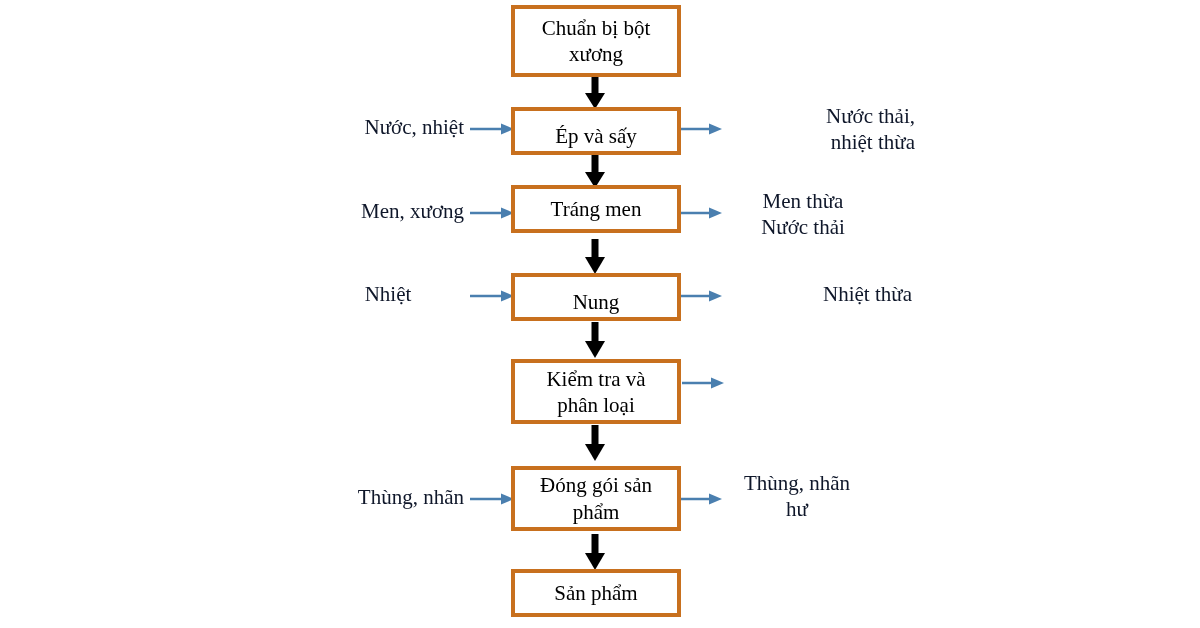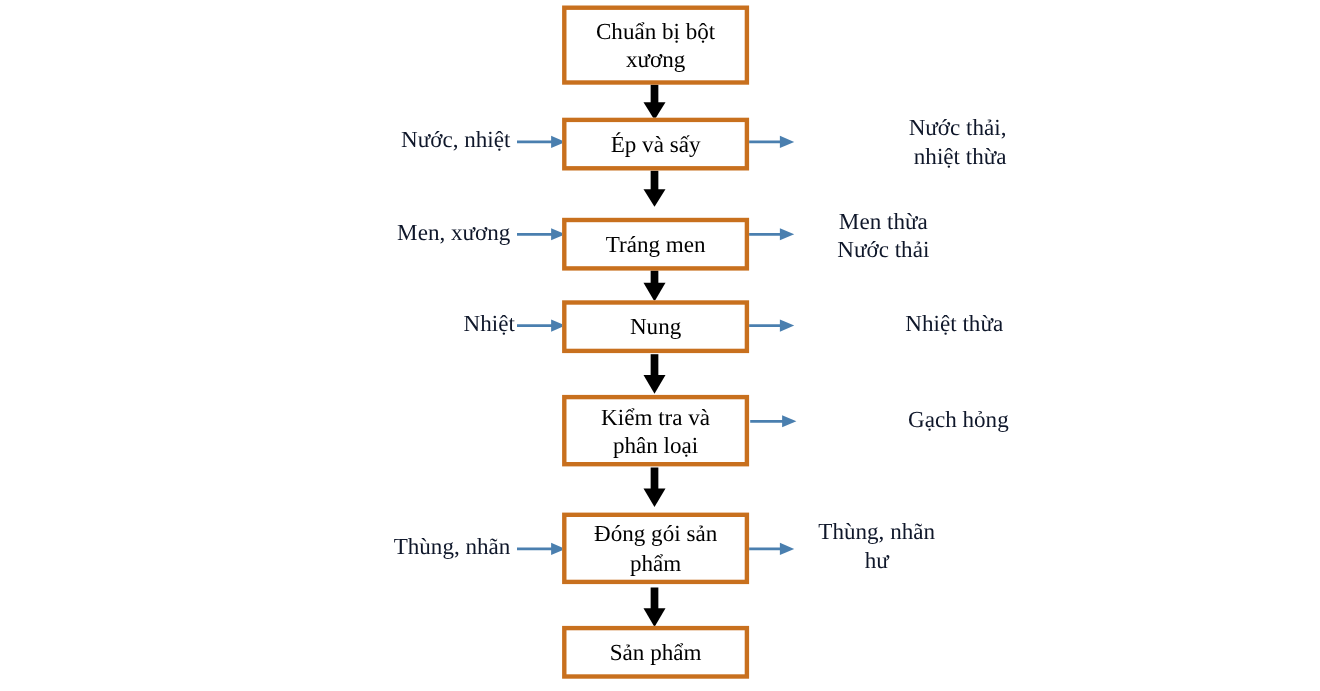--- a/index.html
+++ b/index.html
@@ -140,29 +140,29 @@
   <svg class="arrow-svg" style="left:680px; top:492px; width:42px; height:14px;" viewBox="0 0 42 14">
     <line x1="0" y1="7" x2="32" y2="7" stroke="#4A7FAF" stroke-width="2.5"></line>
     <polygon points="42,7 29,1.5 29,12.5" fill="#4A7FAF"></polygon>
   </svg>
 
   <div class="proc-box" style="left:511px; top:5px; width:170px; height:72px;">
     <span class="box-label">Chuẩn bị bột
 xương</span>
   </div>
 
-  <div class="proc-box" style="left:511px; top:107px; width:170px; height:48px;">
+  <div class="proc-box" style="left:511px; top:107px; width:170px; height:48px;align-items:flex-end;">
     <span class="box-label">Ép và sấy</span>
   </div>
 
-  <div class="proc-box" style="left:511px; top:198px; width:170px; height:48px;">
+  <div class="proc-box" style="left:511px; top:185px; width:170px; height:48px;">
     <span class="box-label">Tráng men</span>
   </div>
 
-  <div class="proc-box" style="left:511px; top:273px; width:170px; height:48px;">
+  <div class="proc-box" style="left:511px; top:273px; width:170px; height:48px;align-items:flex-end;">
     <span class="box-label">Nung</span>
   </div>
 
   <div class="proc-box" style="left:511px; top:359px; width:170px; height:65px;align-items:flex-end;">
     <span class="box-label">Kiểm tra và
 phân loại</span>
   </div>
 
   <div class="proc-box" style="left:511px; top:569px; width:170px; height:48px;">
     <span class="box-label">Sản phẩm</span>
@@ -170,30 +170,29 @@
 
   <div class="proc-box" style="left:511px; top:466px; width:170px; height:65px;">
     <span class="box-label">Đóng gói sản
 phẩm</span>
   </div>
 
   <div class="side-label left" style="left:280px; top:115px; width:184px;">Nước, nhiệt</div>
 
   <div class="side-label left" style="left:280px; top:199px; width:184px;">Men, xương</div>
 
-  <div class="side-label left" style="left:284px; top:282px; width:184px;">Nhiệt</div>
+  <div class="side-label left" style="left:296px; top:282px; width:184px;text-align:center;">Nhiệt</div>
 
   <div class="side-label left" style="left:280px; top:485px; width:184px;">Thùng, nhãn</div>
 
   <div class="side-label right" style="left:725px; top:104px; width:190px;">Nước thải,
 nhiệt thừa</div>
 
   <div class="side-label right centered" style="left:728px; top:189px; width:150px;text-align:center;">Men thừa
 Nước thải</div>
 
   <div class="side-label right" style="left:722px; top:282px; width:190px;">Nhiệt thừa</div>
 
-  <div class="side-label right" style="left:727px; top:369px; width:190px;">Gạch hỏng</div>
 
   <div class="side-label right centered" style="left:722px; top:471px; width:150px;">Thùng, nhãn
 hư</div>
 
 </div>
 
 </body></html>

